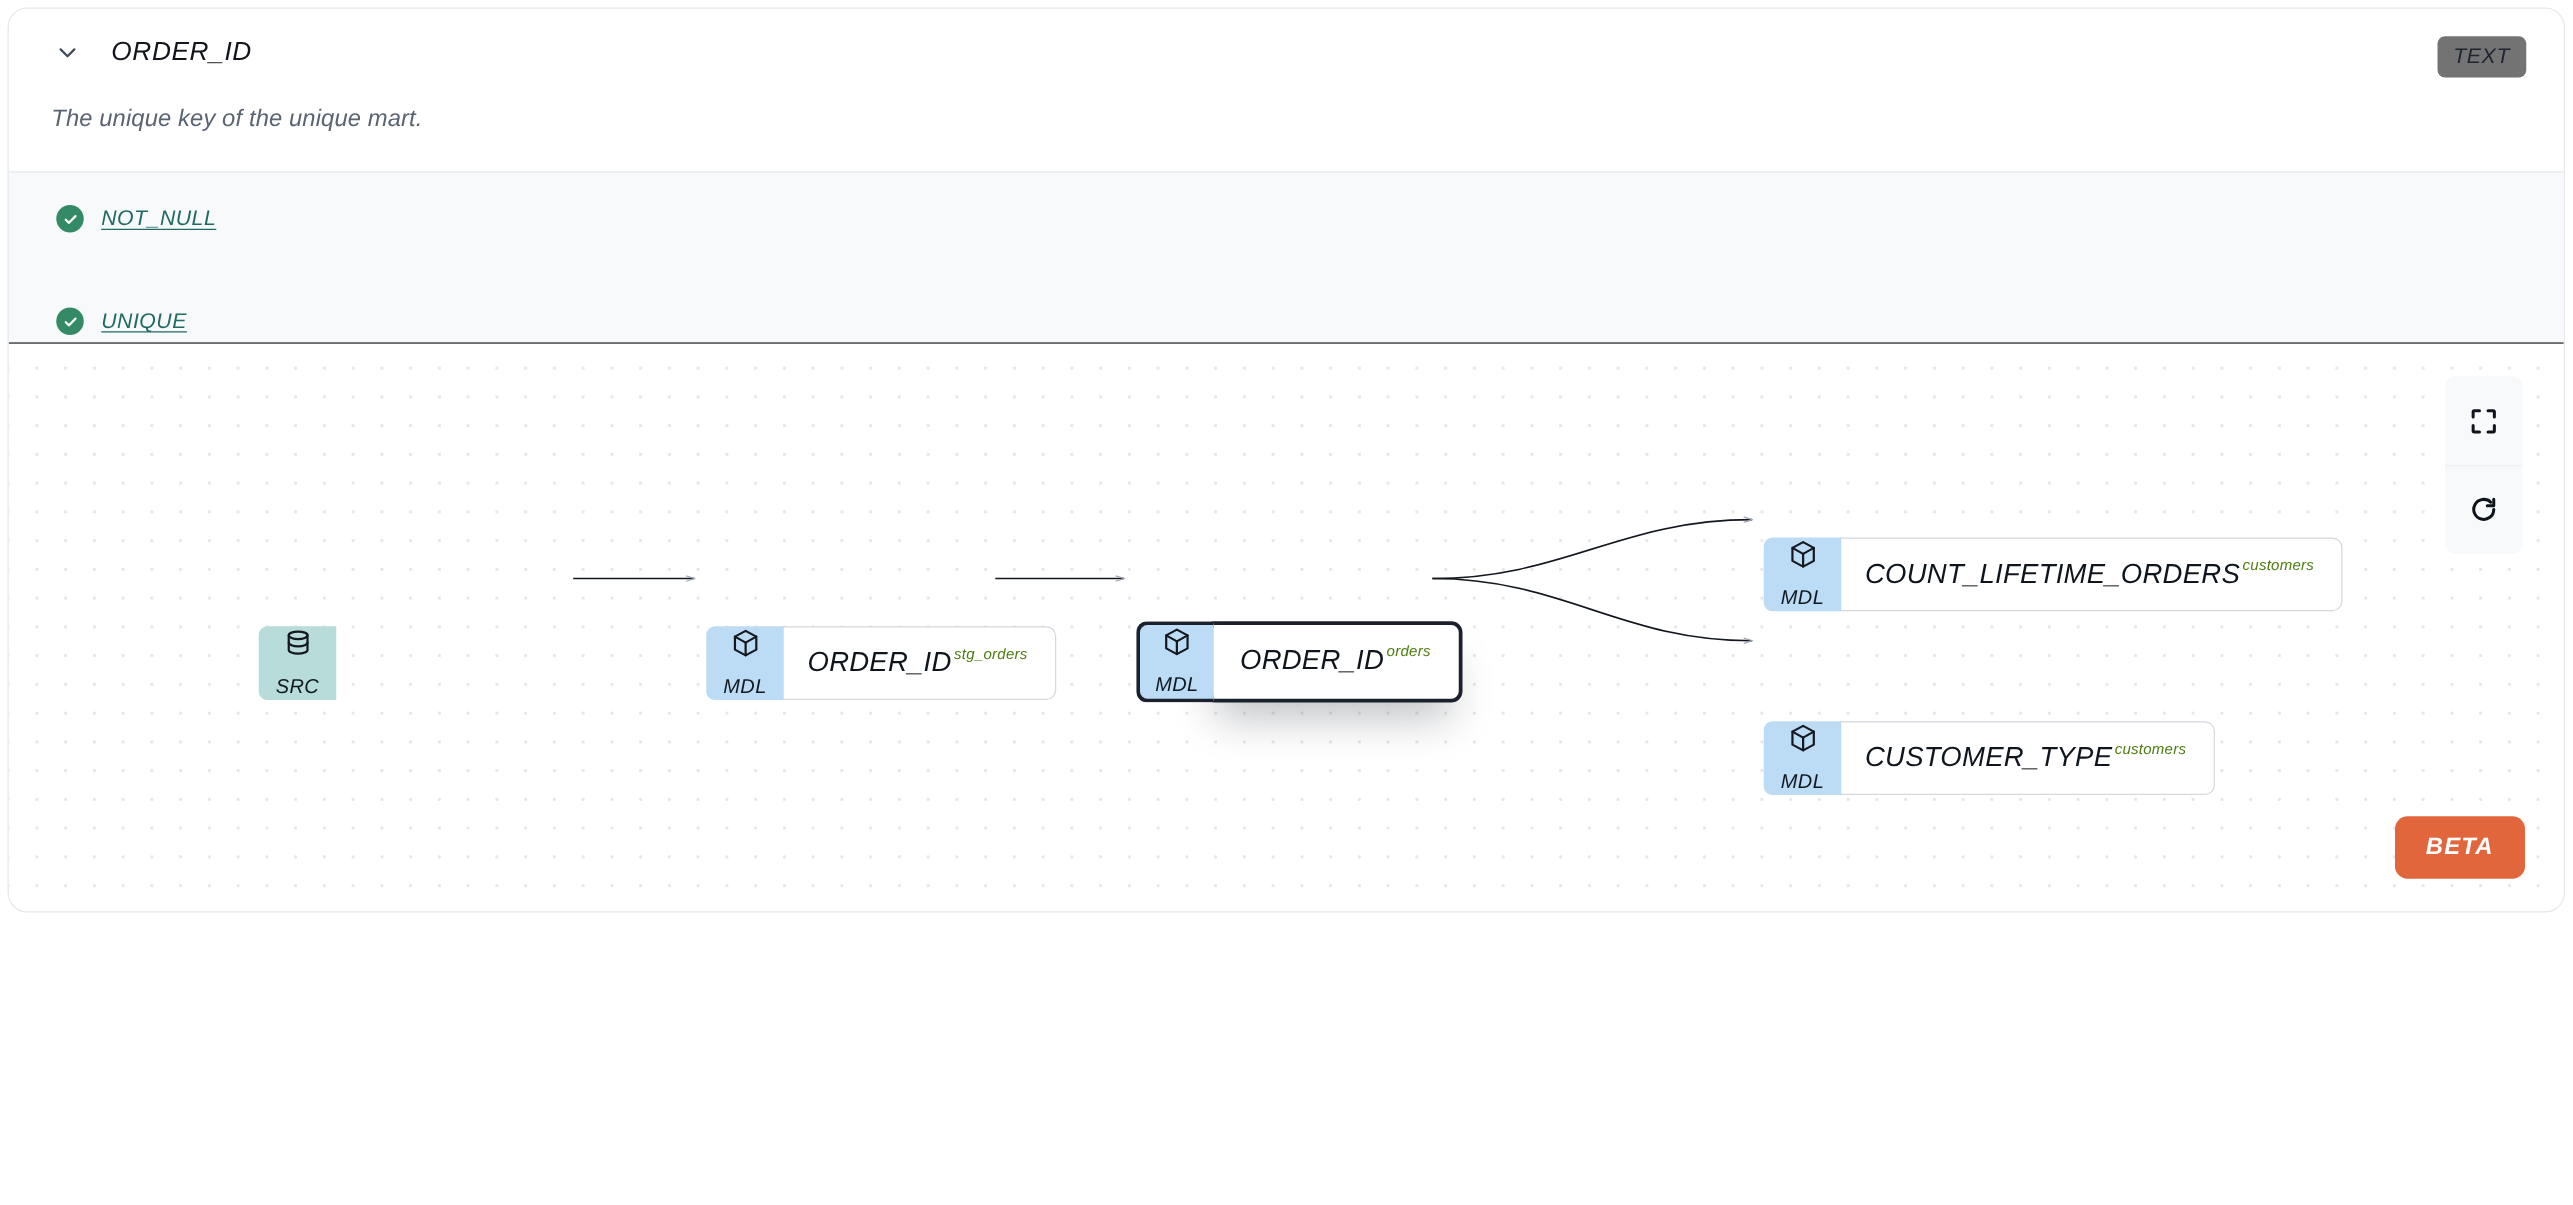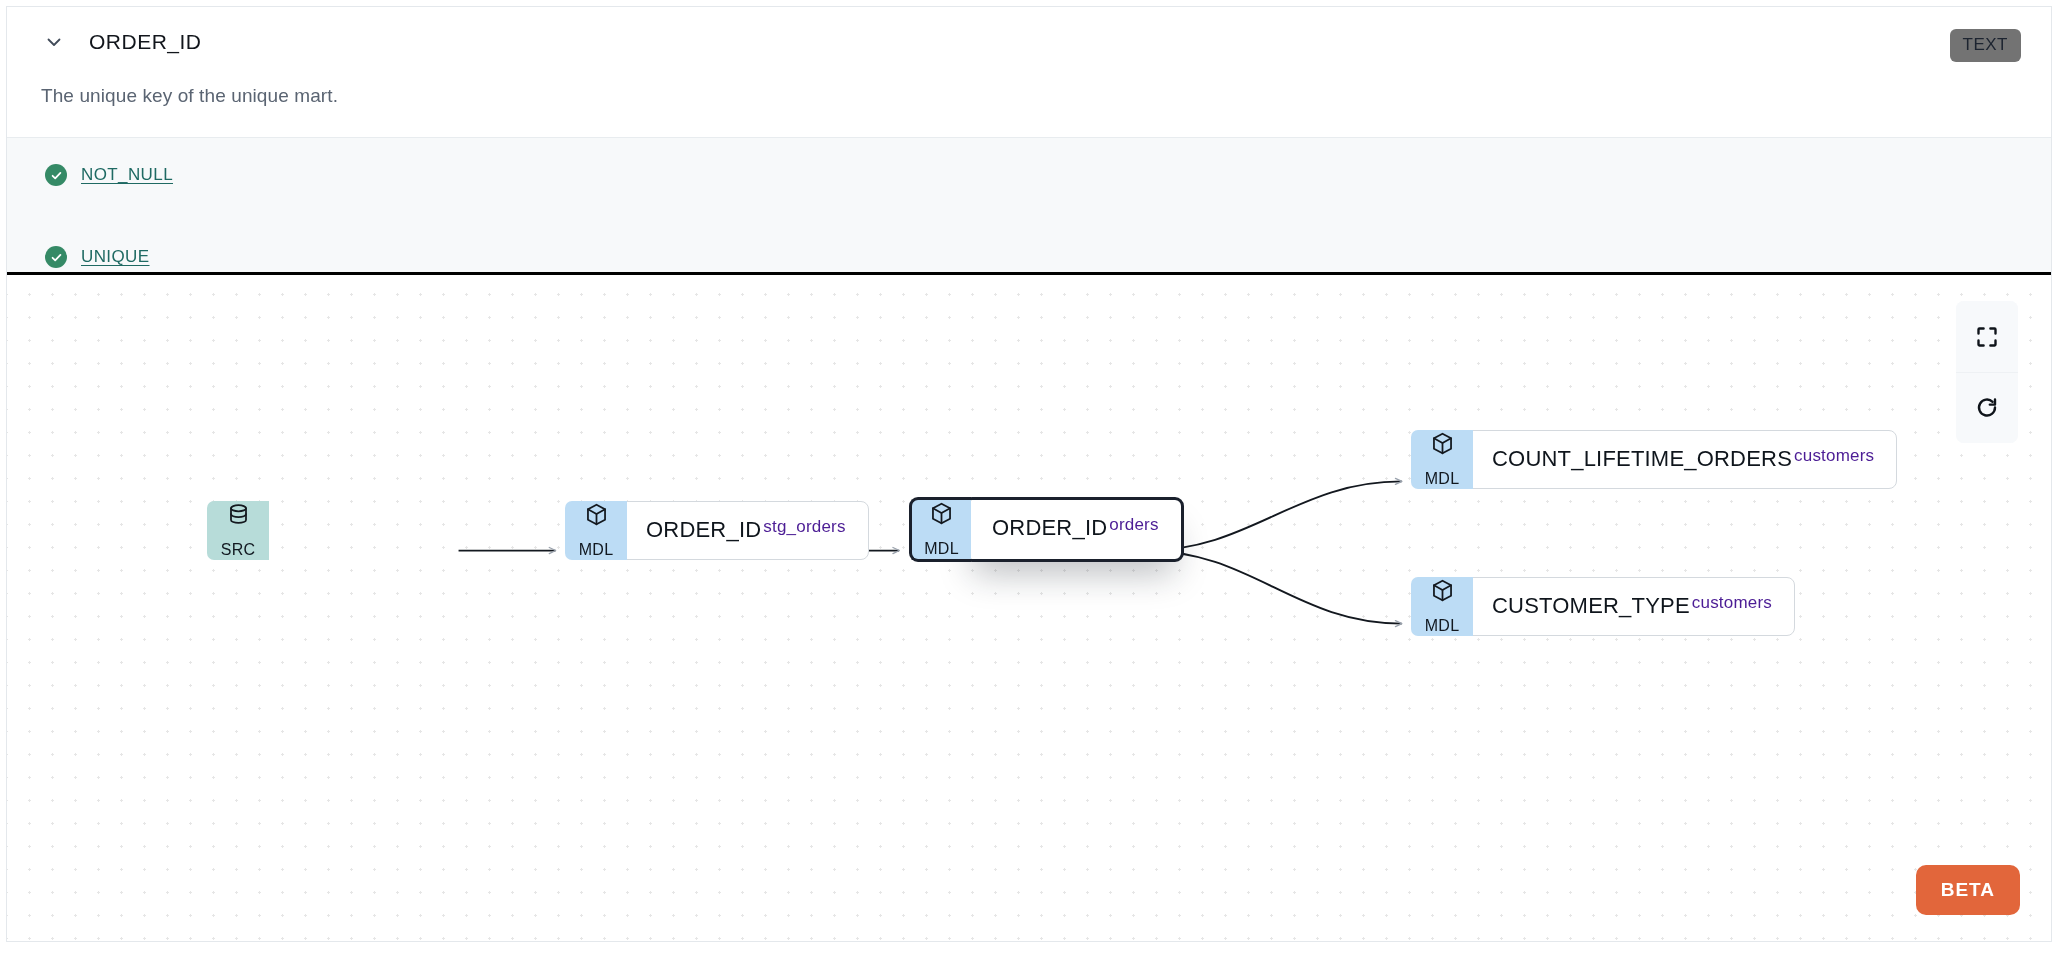--- a/index.html
+++ b/index.html
@@ -8,25 +8,26 @@
     margin: 0; padding: 0;
     width: 2058px; height: 964px;
     background: #ffffff;
     font-family: "Liberation Sans", sans-serif;
     -webkit-font-smoothing: antialiased;
   }
 
   .panel {
     position: absolute;
     left: 6px; top: 6px;
-    width: 2046px; height: 936px;
+    width: 2046px; height: 724px;
     background: #ffffff;
     border: 1px solid #e4e8ec;
-    border-radius: 0;
+    border-radius: 16px;
     overflow: hidden;
+    font-style: italic;
   }
 
   
   .hdr {
     position: absolute;
     left: 0; top: 0; right: 0; height: 130px;
     background: #ffffff;
   }
   .hdr-row {
     position: absolute;
@@ -63,21 +64,21 @@
     color: #5a6472;
     letter-spacing: .1px;
   }
 
   
   .tests {
     position: absolute;
     left: 0; top: 130px; right: 0; height: 138px;
     background: #f7f9fa;
     border-top: 1px solid #e8ecef;
-    border-bottom: 3px solid #000000;
+    border-bottom: 1px solid #000000;
   }
   .test-row {
     position: absolute;
     left: 38px;
     display: flex; align-items: center; gap: 14px;
   }
   .test-row.r0 { top: 26px; }
   .test-row.r1 { top: 84px; margin-top: 24px; }
   .chk {
     width: 22px; height: 22px; border-radius: 50%;
@@ -129,21 +130,21 @@
   .node .body {
     background: #ffffff;
     border: 1px solid #d4d9de;
     border-radius: 8px;
     margin-left: -8px;
     padding: 14px 22px 14px 26px;
     display: flex; flex-direction: row; justify-content: center;
     gap: 2px;
   }
   .node .nm { font-size: 22px; color: #0f151c; letter-spacing: .2px; white-space: nowrap; line-height: 1.25; }
-  .node .sub { font-size: 17px; color: #4c1d95; letter-spacing: .2px; white-space: nowrap; line-height: 1.25; }
+  .node .sub { font-size: 12px; color: #4d7c0f; letter-spacing: .2px; white-space: nowrap; line-height: 1.25; }
 
   
   .node.sel .badge { border: 3px solid #1a202c; border-right: none; border-radius: 9px 0 0 9px; }
   .node.sel .body {
     border: 3px solid #1a202c;
     border-radius: 9px;
     box-shadow: 0 22px 34px -10px rgba(20,28,40,.28);
   }
 
   

